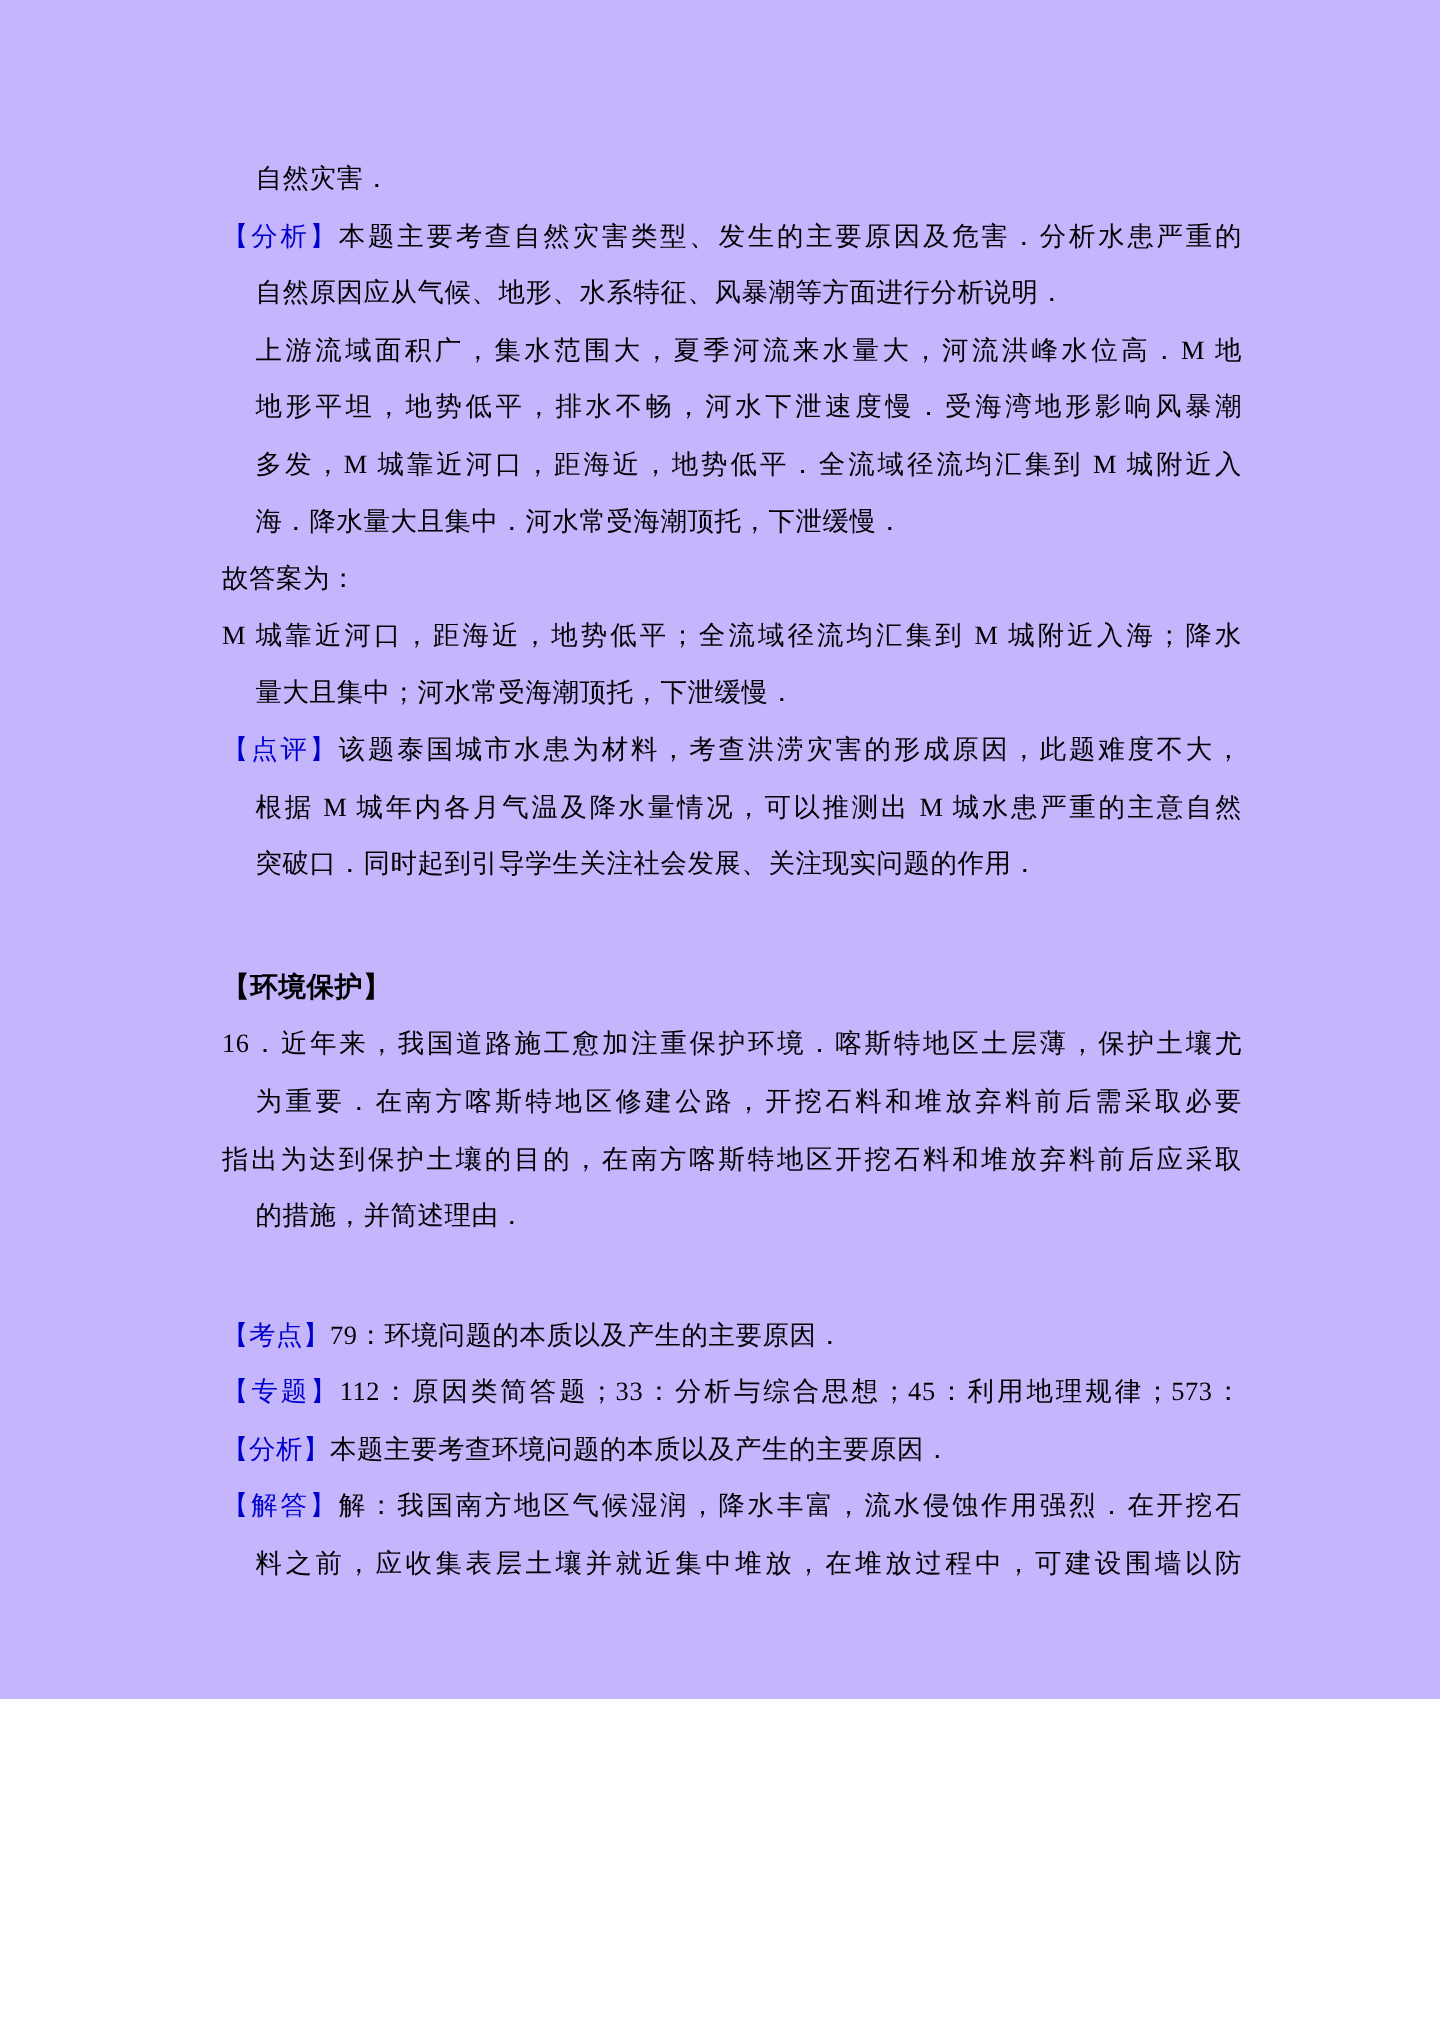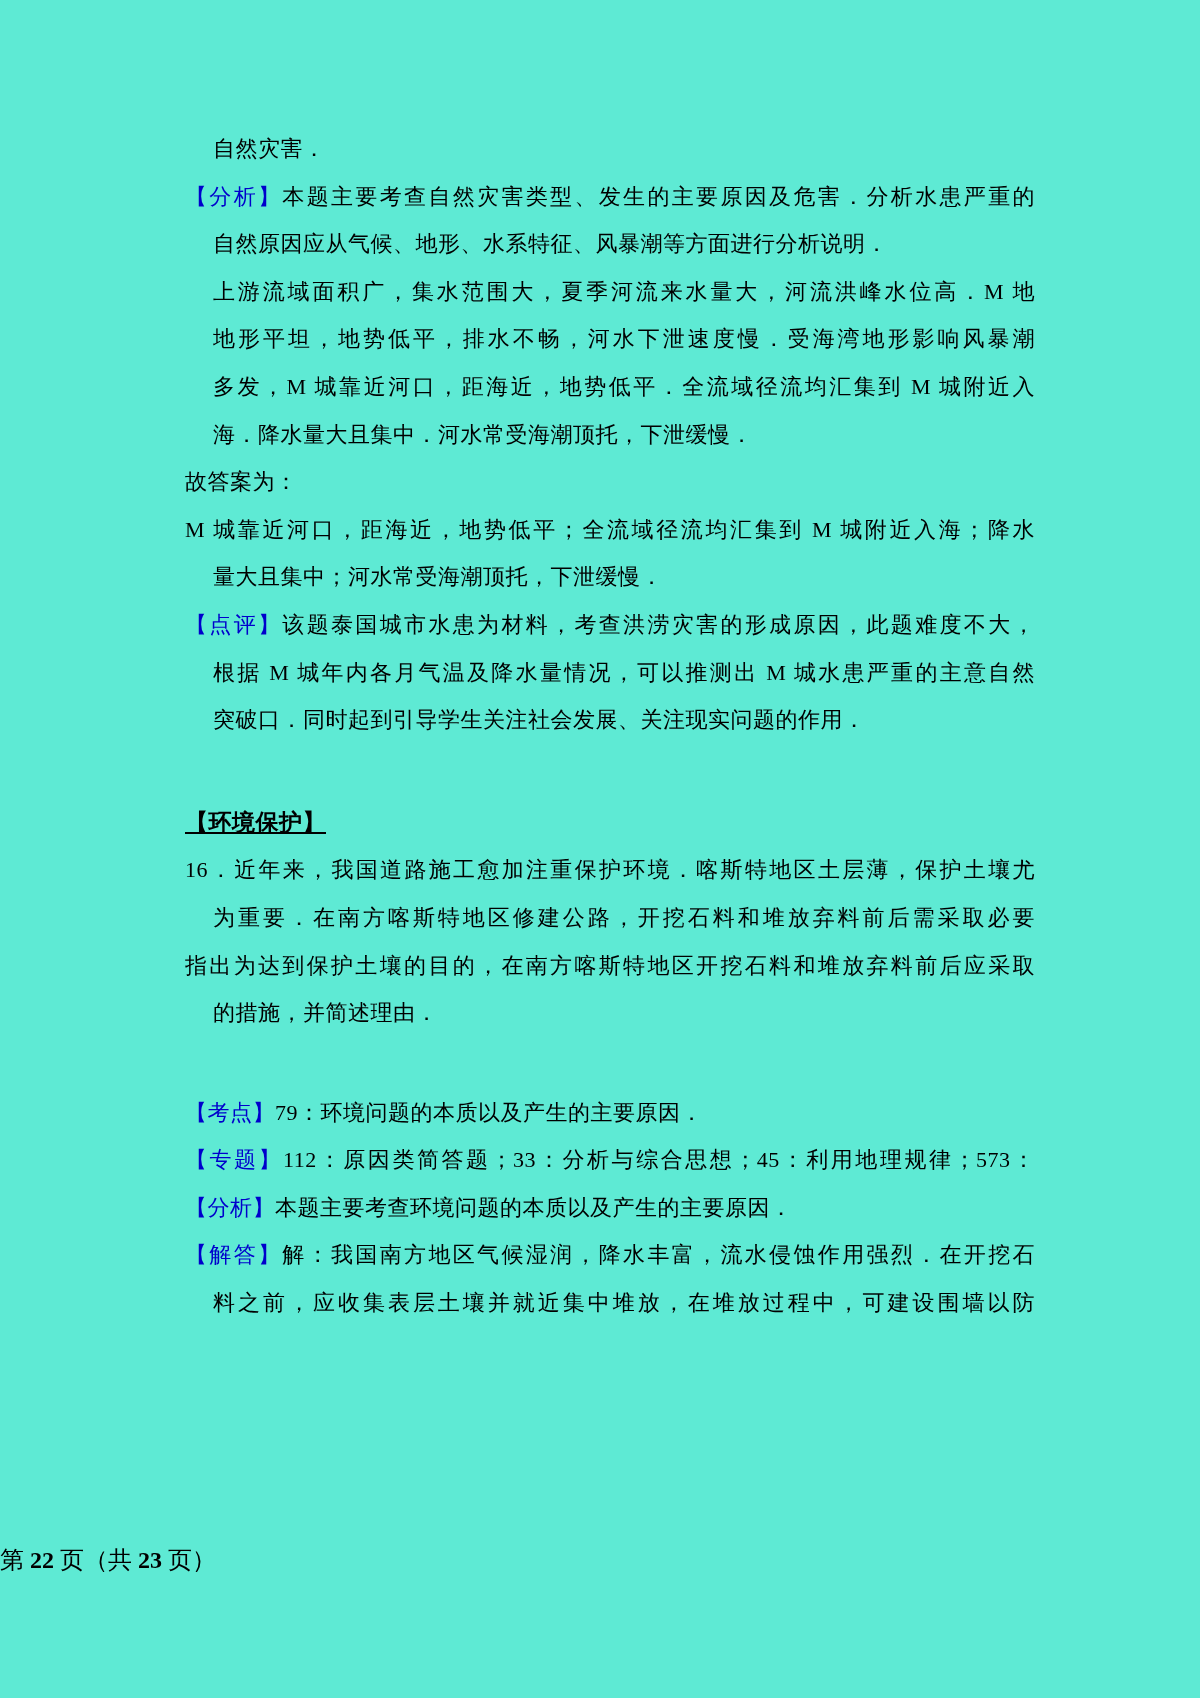--- a/index.html
+++ b/index.html
@@ -3,22 +3,22 @@
 <meta charset="utf-8">
 <style>
   html, body {
     margin: 0;
     padding: 0;
     background: #ffffff;
   }
   .page {
     position: relative;
     width: 1200px;
-    height: 1698px;
-    background: #5eead4;
+    height: 1416px;
+    background: #c4b5fd;
     overflow: hidden;
     font-family: "Liberation Serif", "DejaVu Serif", serif;
     color: #000000;
   }
   .doc {
     position: absolute;
     left: 168px;
     top: 125px;
     width: 867px;
   }
@@ -32,21 +32,21 @@
     text-align: justify;
     text-align-last: justify;
   }
   .line.indent {
     padding-left: 28px;
   }
   .line.bold {
     font-weight: bold;
     font-size: 23px;
   }
-  .line.gap-section { margin-top: 55px; text-decoration: underline; }
+  .line.gap-section { margin-top: 55px; }
   .line.gap-block   { margin-top: 52px; }
   .label {
     color: #0000CC;
     margin-left: 17px;
   }
   .footer {
     position: absolute;
     left: 0;
     top: 1546px;
     width: 100%;

